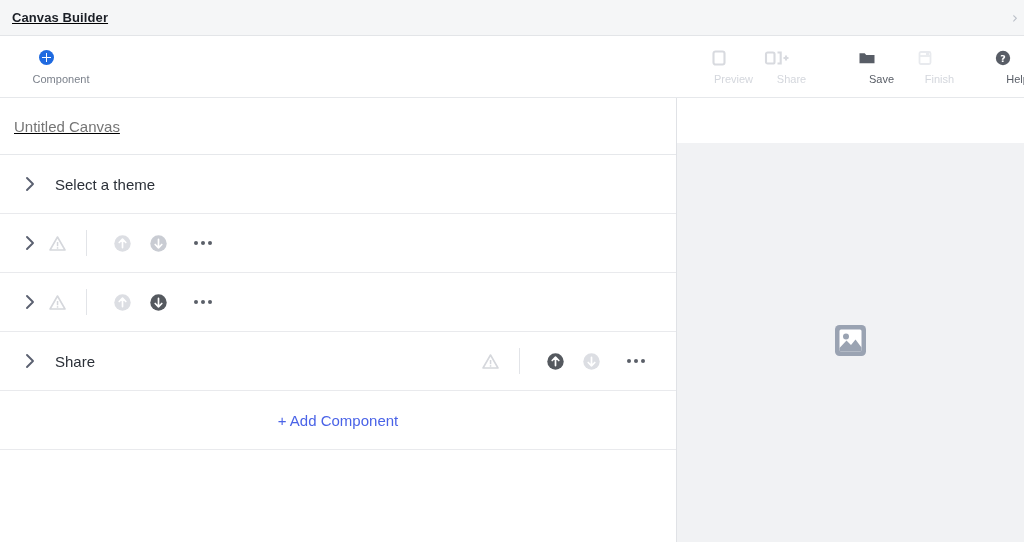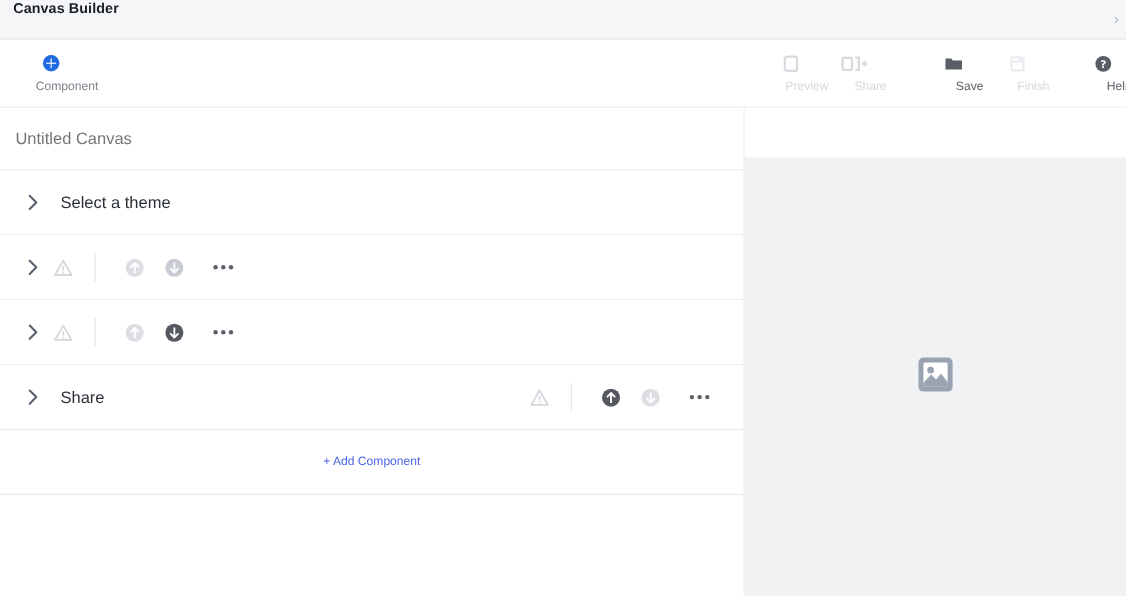--- a/index.html
+++ b/index.html
@@ -10,20 +10,22 @@
     overflow: hidden;
   }
 
   
   .titlebar {
     position: relative;
     height: 36px;
     background: #f5f6f7;
     border-bottom: 1px solid #e3e5e8;
     display: flex;
+    align-items: center;
+    text-decoration: underline;
   }
   .titlebar-title {
     font-size: 13px;
     font-weight: bold;
     color: #1b1f26;
     padding-left: 12px;
     letter-spacing: .1px;
   }
   .titlebar-close {
     position: absolute;
@@ -120,20 +122,21 @@
   }
 
   
   .canvas-title-row {
     height: 57px;
     display: flex;
     align-items: center;
     padding-left: 14px;
     border-bottom: 1px solid #e6e8eb;
     background: #fff;
+    text-decoration: underline;
   }
   .canvas-title-input {
     border: none; outline: none; background: transparent;
     font-family: "Liberation Sans", sans-serif;
     font-size: 15px;
     color: #9ba0a9;
     width: 420px;
   }
 
   
@@ -175,21 +178,21 @@
   .dots i { width: 4px; height: 4px; border-radius: 50%; background: #5a5f68; display: block; }
 
   
   .add-row {
     height: 59px;
     display: flex; align-items: center; justify-content: center;
     border-bottom: 1px solid #e9eaed;
     background: #fff;
   }
   .add-link {
-    font-size: 11px;
+    font-size: 15px;
     color: #4a63e7;
     cursor: pointer;
     user-select: none;
   }
   .left-filler { background: #fff; height: 120px; }
 </style>
 </head>
 <body>
 
 <div class="titlebar">

